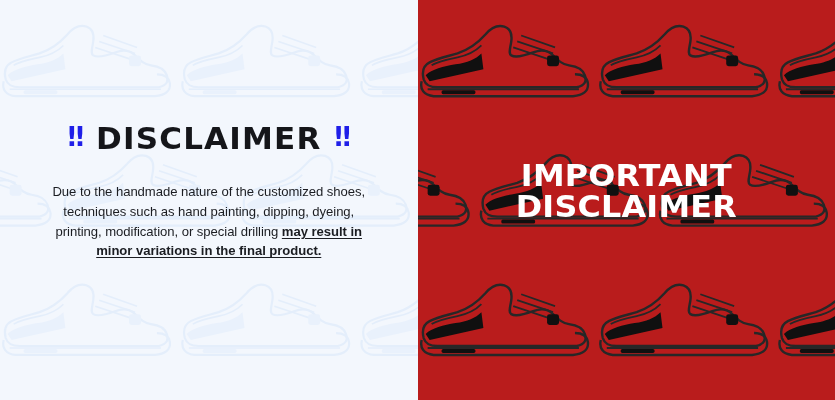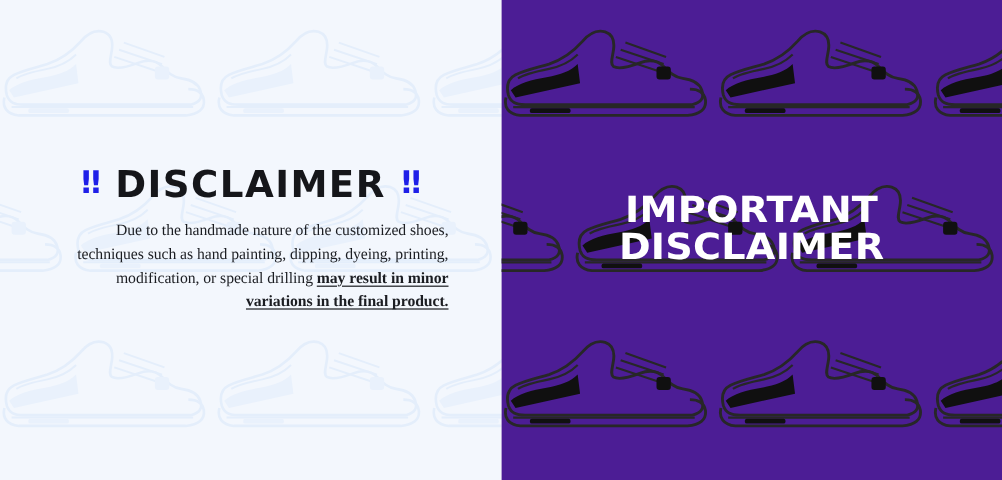--- a/index.html
+++ b/index.html
@@ -24,21 +24,21 @@
 
   .panel {
     position: relative;
     width: 417.5px;
     height: 400px;
     overflow: hidden;
     box-sizing: border-box;
   }
 
   .panel-left  { background: #f3f7fd; }
-  .panel-right { background: #4c1d95; }
+  .panel-right { background: #b91c1c; }
 
   
   .pattern {
     position: absolute;
     inset: -70px -40px -40px -60px;
     display: block;
     pointer-events: none;
   }
   .pattern-left  { opacity: 1; }
   .pattern-right { opacity: 1; }
@@ -96,23 +96,23 @@
     color: #ffffff;
     line-height: 1.03;
     text-align: center;
     white-space: normal;
     transform: scaleX(1.06);
     margin-bottom: 16px;
   }
   .heading-right .hl-line { display: block; }
 
   .body-copy {
-    margin: 0;
-    text-align: right;
-    font-family: Liberation Serif, serif;
+    margin: 16px;
+    text-align: center;
+    font-family: Liberation Sans, sans-serif;
     font-size: 13.1px;
     line-height: 1.52;
     letter-spacing: -0.05px;
   }
   .body-left  { color: #1b1d22; max-width: 330px; }
   .body-right { color: #ffffff; font-size: 13.4px; line-height: 1.5; max-width: 340px; font-weight: 500; }
 
   .emph {
     font-weight: 700;
     text-decoration: underline;

